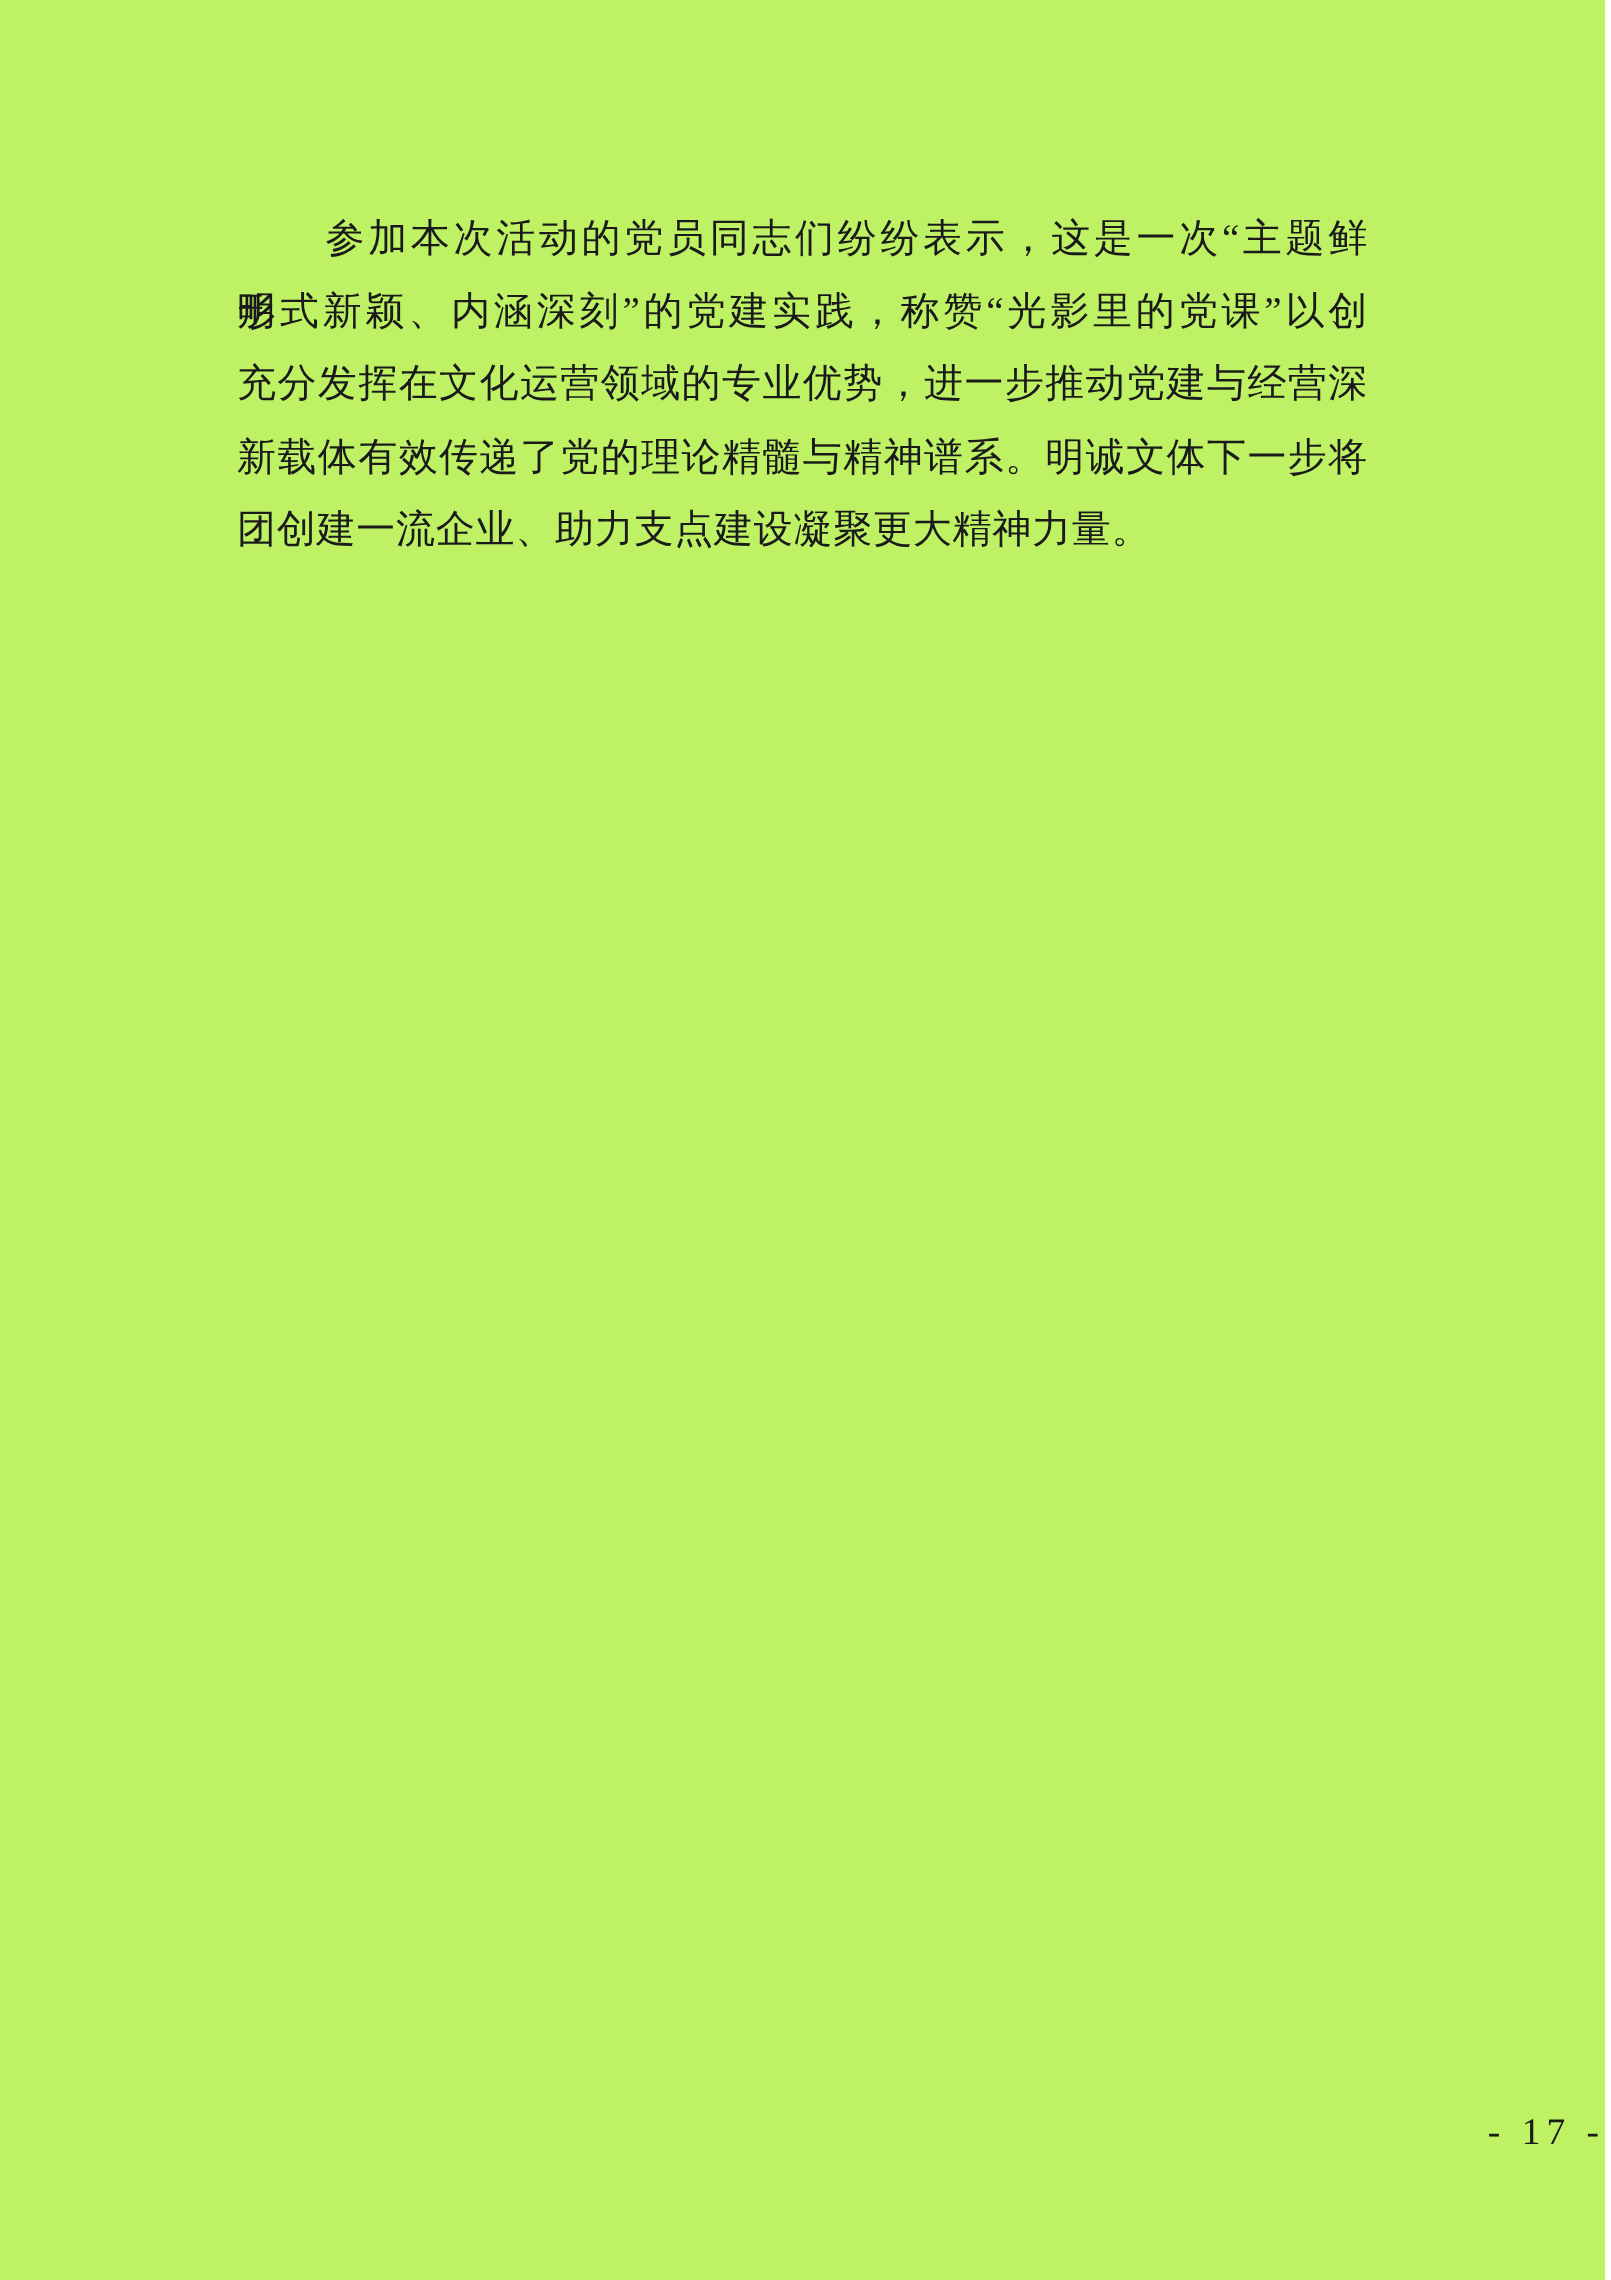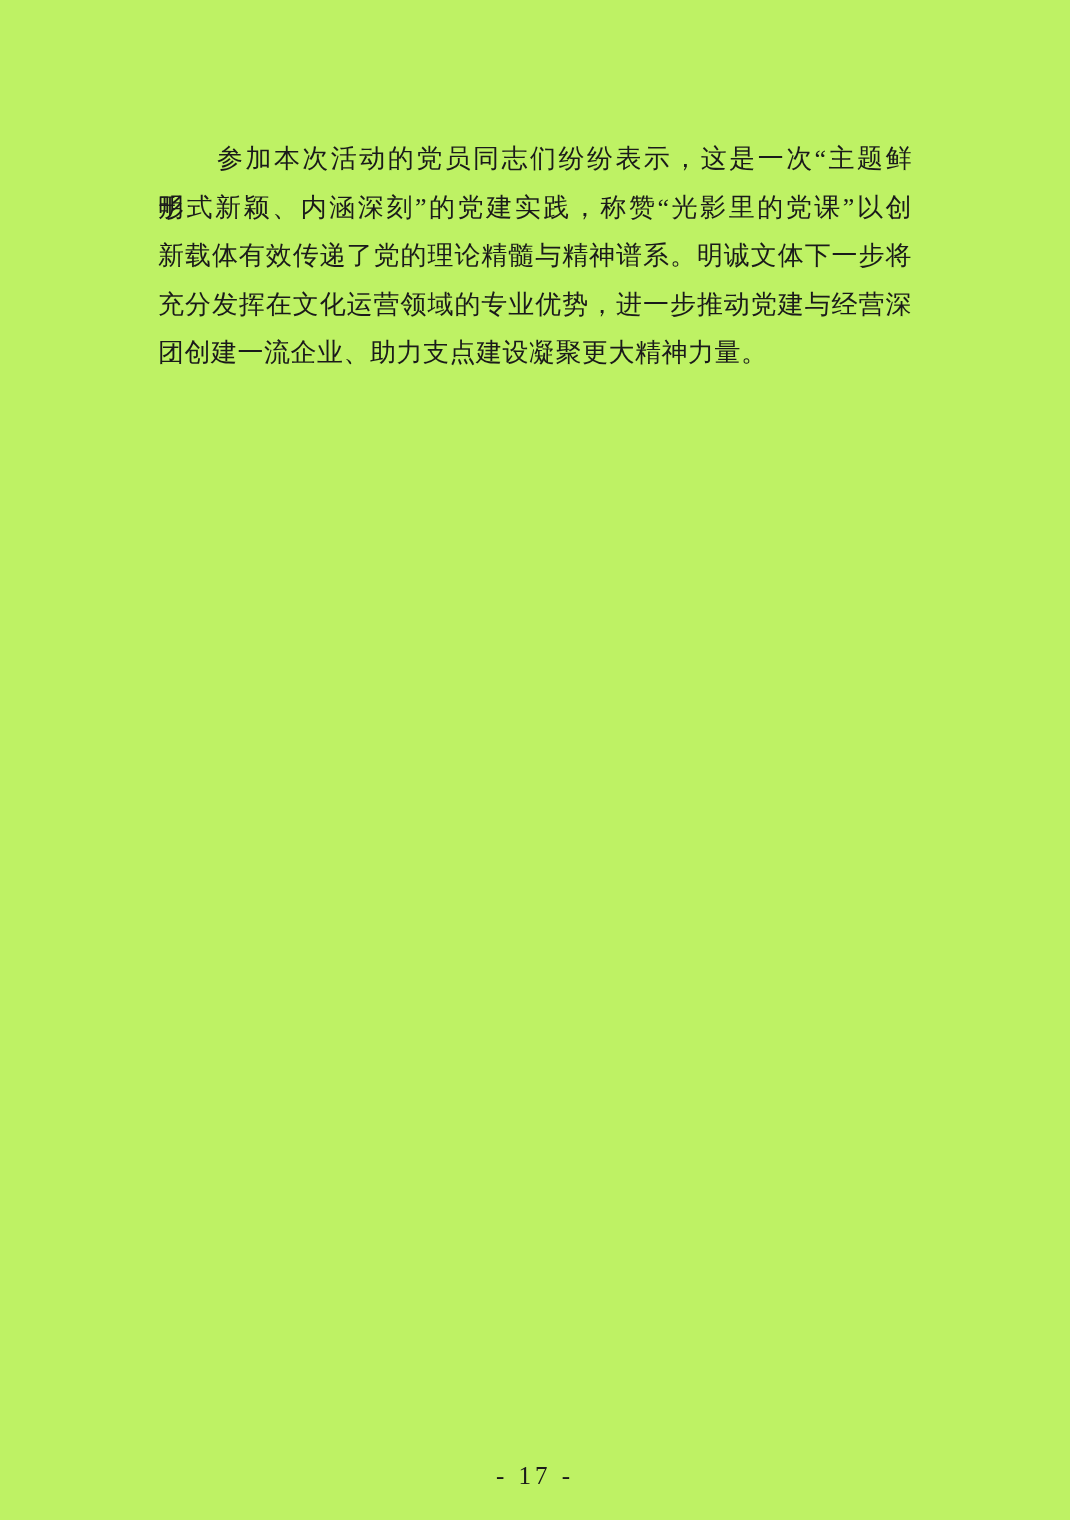--- a/index.html
+++ b/index.html
@@ -33,43 +33,43 @@
   .line.indent {
     text-indent: 59px;
   }
   .line.last {
     text-align: right;
     text-align-last: left;
   }
   .footer {
     position: absolute;
     left: 0;
-    top: 1462px;
+    top: 1408px;
     width: 100%;
-    text-align: center;
+    text-align: right;
   }
   .page-number {
     font-family: "Liberation Serif", "DejaVu Serif", serif;
     font-size: 25px;
     letter-spacing: 4px;
     color: #1a1a1a;
   }
 </style>
 </head>
 <body>
 
 <div class="page">
 
   <div class="body-text">
 
     <div class="para">
       <div class="line indent">参加本次活动的党员同志们纷纷表示，这是一次“主题鲜明、</div>
       <div class="line">形式新颖、内涵深刻”的党建实践，称赞“光影里的党课”以创</div>
+      <div class="line">充分发挥在文化运营领域的专业优势，进一步推动党建与经营深</div>
       <div class="line">新载体有效传递了党的理论精髓与精神谱系。明诚文体下一步将</div>
-      <div class="line">充分发挥在文化运营领域的专业优势，进一步推动党建与经营深</div>
       <div class="line last">团创建一流企业、助力支点建设凝聚更大精神力量。</div>
     </div>
 
 
   </div>
 
   <div class="footer">
     <span class="page-number">- 17 -</span>
   </div>
 

